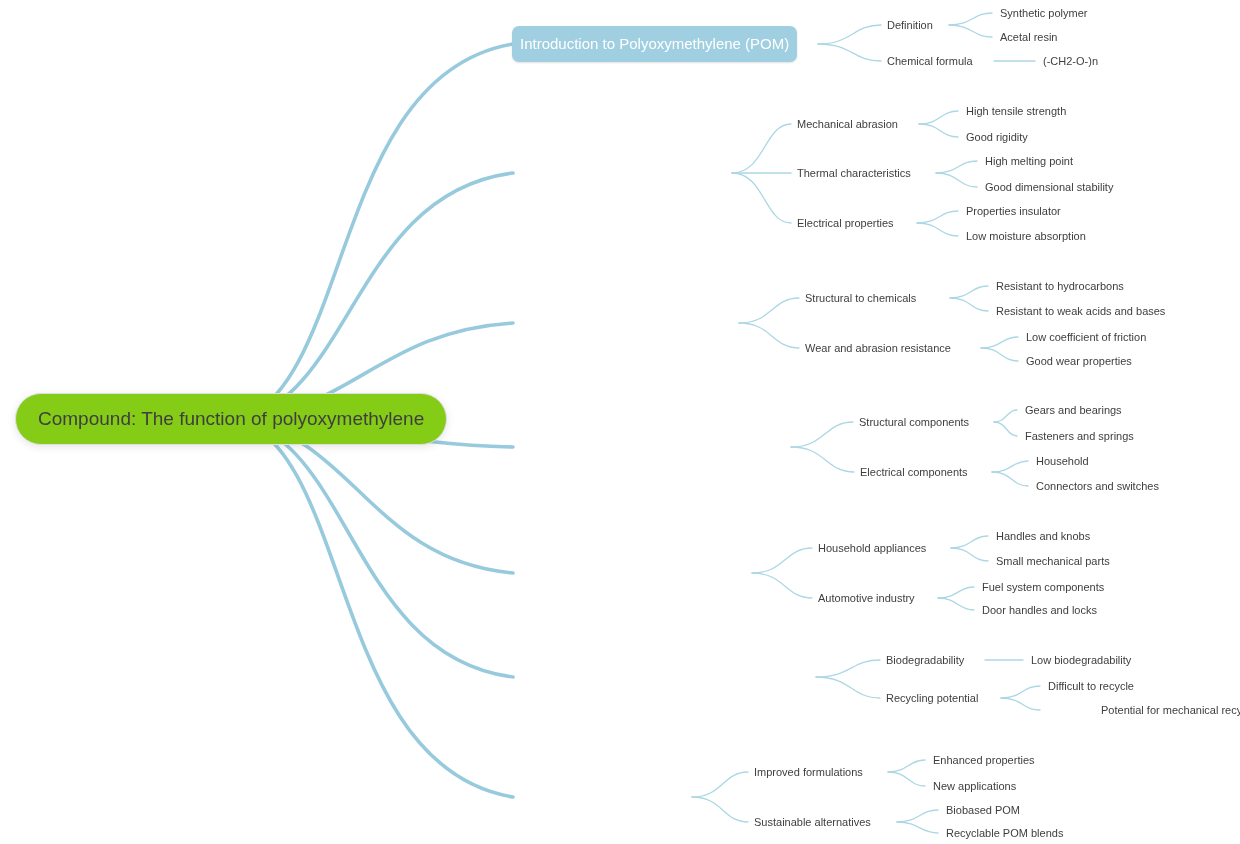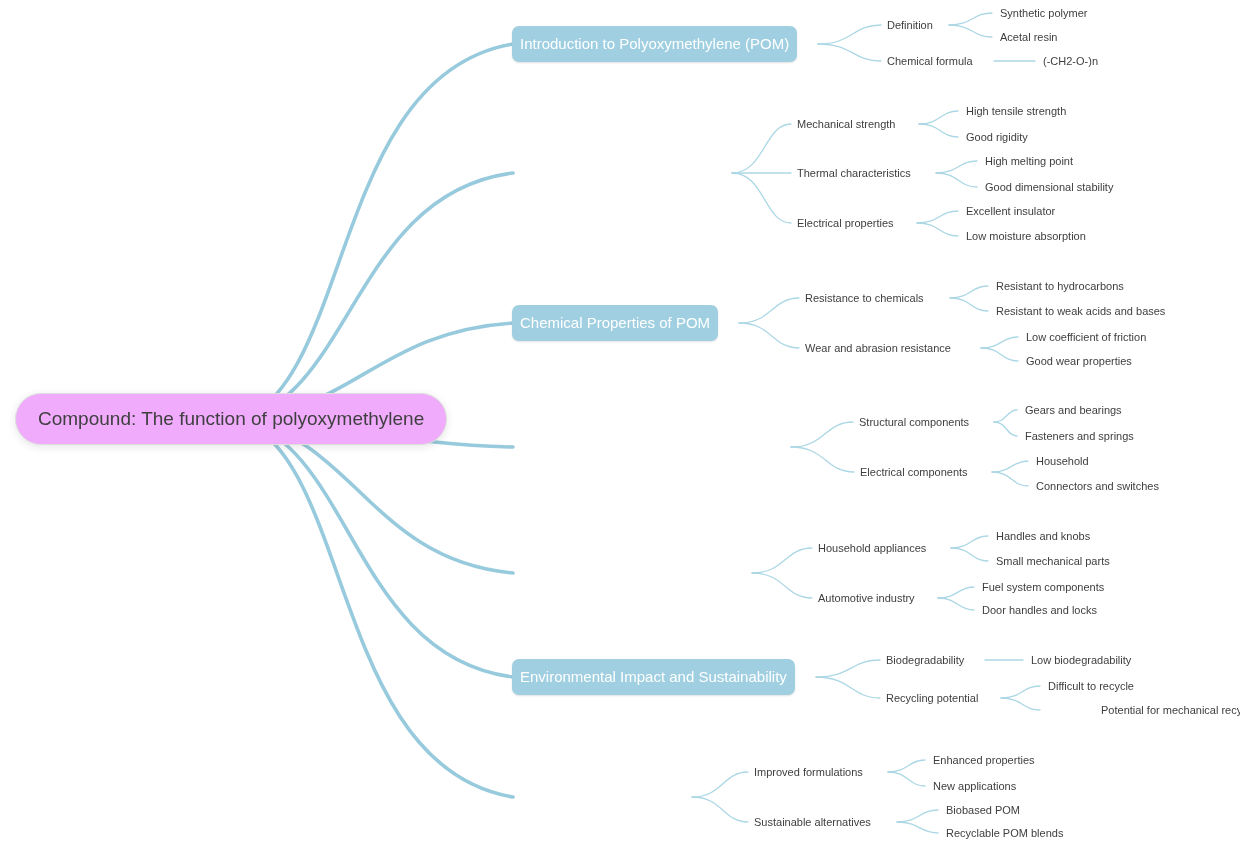--- a/index.html
+++ b/index.html
@@ -4,21 +4,21 @@
 <title>Mind Map</title>
 <style>
   html,body{margin:0;padding:0;background:#ffffff;}
   #stage{
     position:relative;width:1240px;height:844px;overflow:hidden;
     font-family:"Liberation Sans", sans-serif;background:#ffffff;
   }
   #links{position:absolute;left:0;top:0;z-index:0;}
   .node{position:absolute;white-space:nowrap;z-index:1;}
   .root{
-    background:#f0abfc;border:1px solid #dedede;border-radius:26px;
+    background:#84cc16;border:1px solid #dedede;border-radius:26px;
     height:50px;line-height:50px;padding:0 22px;font-size:19px;color:#3f3f3f;
     box-shadow:0 2px 8px rgba(0,0,0,0.10);
   }
   .topic{
     background:#9fcfe0;color:#ffffff;border-radius:7px;
     height:36px;line-height:36px;padding:0 8px;font-size:15px;
     box-shadow:0 1px 2px rgba(0,0,0,0.12);
   }
   .sub,.leaf{
     font-size:11px;line-height:16px;height:16px;color:#3e3e3e;
@@ -83,53 +83,51 @@
 
   <div class="node root" id="root" style="left:15px;top:393px">Compound: The function of polyoxymethylene</div>
 
   <div class="node topic" id="b0" style="left:512px;top:26px">Introduction to Polyoxymethylene (POM)</div>
   <div class="node sub" id="s0-0" style="left:887px;top:17px">Definition</div>
   <div class="node leaf" id="l0-0-0" style="left:1000px;top:5px">Synthetic polymer</div>
   <div class="node leaf" id="l0-0-1" style="left:1000px;top:29px">Acetal resin</div>
   <div class="node sub" id="s0-1" style="left:887px;top:53px">Chemical formula</div>
   <div class="node leaf" id="l0-1-0" style="left:1043px;top:53px">(-CH2-O-)n</div>
 
-  <div class="node sub" id="s1-0" style="left:797px;top:116px">Mechanical strength</div>
+  <div class="node sub" id="s1-0" style="left:797px;top:116px">Mechanical abrasion</div>
   <div class="node leaf" id="l1-0-0" style="left:966px;top:103px">High tensile strength</div>
   <div class="node leaf" id="l1-0-1" style="left:966px;top:129px">Good rigidity</div>
   <div class="node sub" id="s1-1" style="left:797px;top:165px">Thermal characteristics</div>
   <div class="node leaf" id="l1-1-0" style="left:985px;top:153px">High melting point</div>
   <div class="node leaf" id="l1-1-1" style="left:985px;top:179px">Good dimensional stability</div>
   <div class="node sub" id="s1-2" style="left:797px;top:215px">Electrical properties</div>
-  <div class="node leaf" id="l1-2-0" style="left:966px;top:203px">Excellent insulator</div>
+  <div class="node leaf" id="l1-2-0" style="left:966px;top:203px">Properties insulator</div>
   <div class="node leaf" id="l1-2-1" style="left:966px;top:228px">Low moisture absorption</div>
 
-  <div class="node topic" id="b2" style="left:512px;top:305px">Chemical Properties of POM</div>
-  <div class="node sub" id="s2-0" style="left:805px;top:290px">Resistance to chemicals</div>
+  <div class="node sub" id="s2-0" style="left:805px;top:290px">Structural to chemicals</div>
   <div class="node leaf" id="l2-0-0" style="left:996px;top:278px">Resistant to hydrocarbons</div>
   <div class="node leaf" id="l2-0-1" style="left:996px;top:303px">Resistant to weak acids and bases</div>
   <div class="node sub" id="s2-1" style="left:805px;top:340px">Wear and abrasion resistance</div>
   <div class="node leaf" id="l2-1-0" style="left:1026px;top:329px">Low coefficient of friction</div>
   <div class="node leaf" id="l2-1-1" style="left:1026px;top:353px">Good wear properties</div>
 
   <div class="node sub" id="s3-0" style="left:859px;top:414px">Structural components</div>
   <div class="node leaf" id="l3-0-0" style="left:1025px;top:402px">Gears and bearings</div>
   <div class="node leaf" id="l3-0-1" style="left:1025px;top:428px">Fasteners and springs</div>
   <div class="node sub" id="s3-1" style="left:860px;top:464px">Electrical components</div>
   <div class="node leaf" id="l3-1-0" style="left:1036px;top:453px">Household</div>
   <div class="node leaf" id="l3-1-1" style="left:1036px;top:478px">Connectors and switches</div>
 
   <div class="node sub" id="s4-0" style="left:818px;top:540px">Household appliances</div>
   <div class="node leaf" id="l4-0-0" style="left:996px;top:528px">Handles and knobs</div>
   <div class="node leaf" id="l4-0-1" style="left:996px;top:553px">Small mechanical parts</div>
   <div class="node sub" id="s4-1" style="left:818px;top:590px">Automotive industry</div>
   <div class="node leaf" id="l4-1-0" style="left:982px;top:579px">Fuel system components</div>
   <div class="node leaf" id="l4-1-1" style="left:982px;top:602px">Door handles and locks</div>
 
-  <div class="node topic" id="b5" style="left:512px;top:659px">Environmental Impact and Sustainability</div>
   <div class="node sub" id="s5-0" style="left:886px;top:652px">Biodegradability</div>
   <div class="node leaf" id="l5-0-0" style="left:1031px;top:652px">Low biodegradability</div>
   <div class="node sub" id="s5-1" style="left:886px;top:690px">Recycling potential</div>
   <div class="node leaf" id="l5-1-0" style="left:1048px;top:678px">Difficult to recycle</div>
   <div class="node leaf" id="l5-1-1" style="left:1101px;top:702px">Potential for mechanical recycling</div>
 
   <div class="node sub" id="s6-0" style="left:754px;top:764px">Improved formulations</div>
   <div class="node leaf" id="l6-0-0" style="left:933px;top:752px">Enhanced properties</div>
   <div class="node leaf" id="l6-0-1" style="left:933px;top:778px">New applications</div>
   <div class="node sub" id="s6-1" style="left:754px;top:814px">Sustainable alternatives</div>

